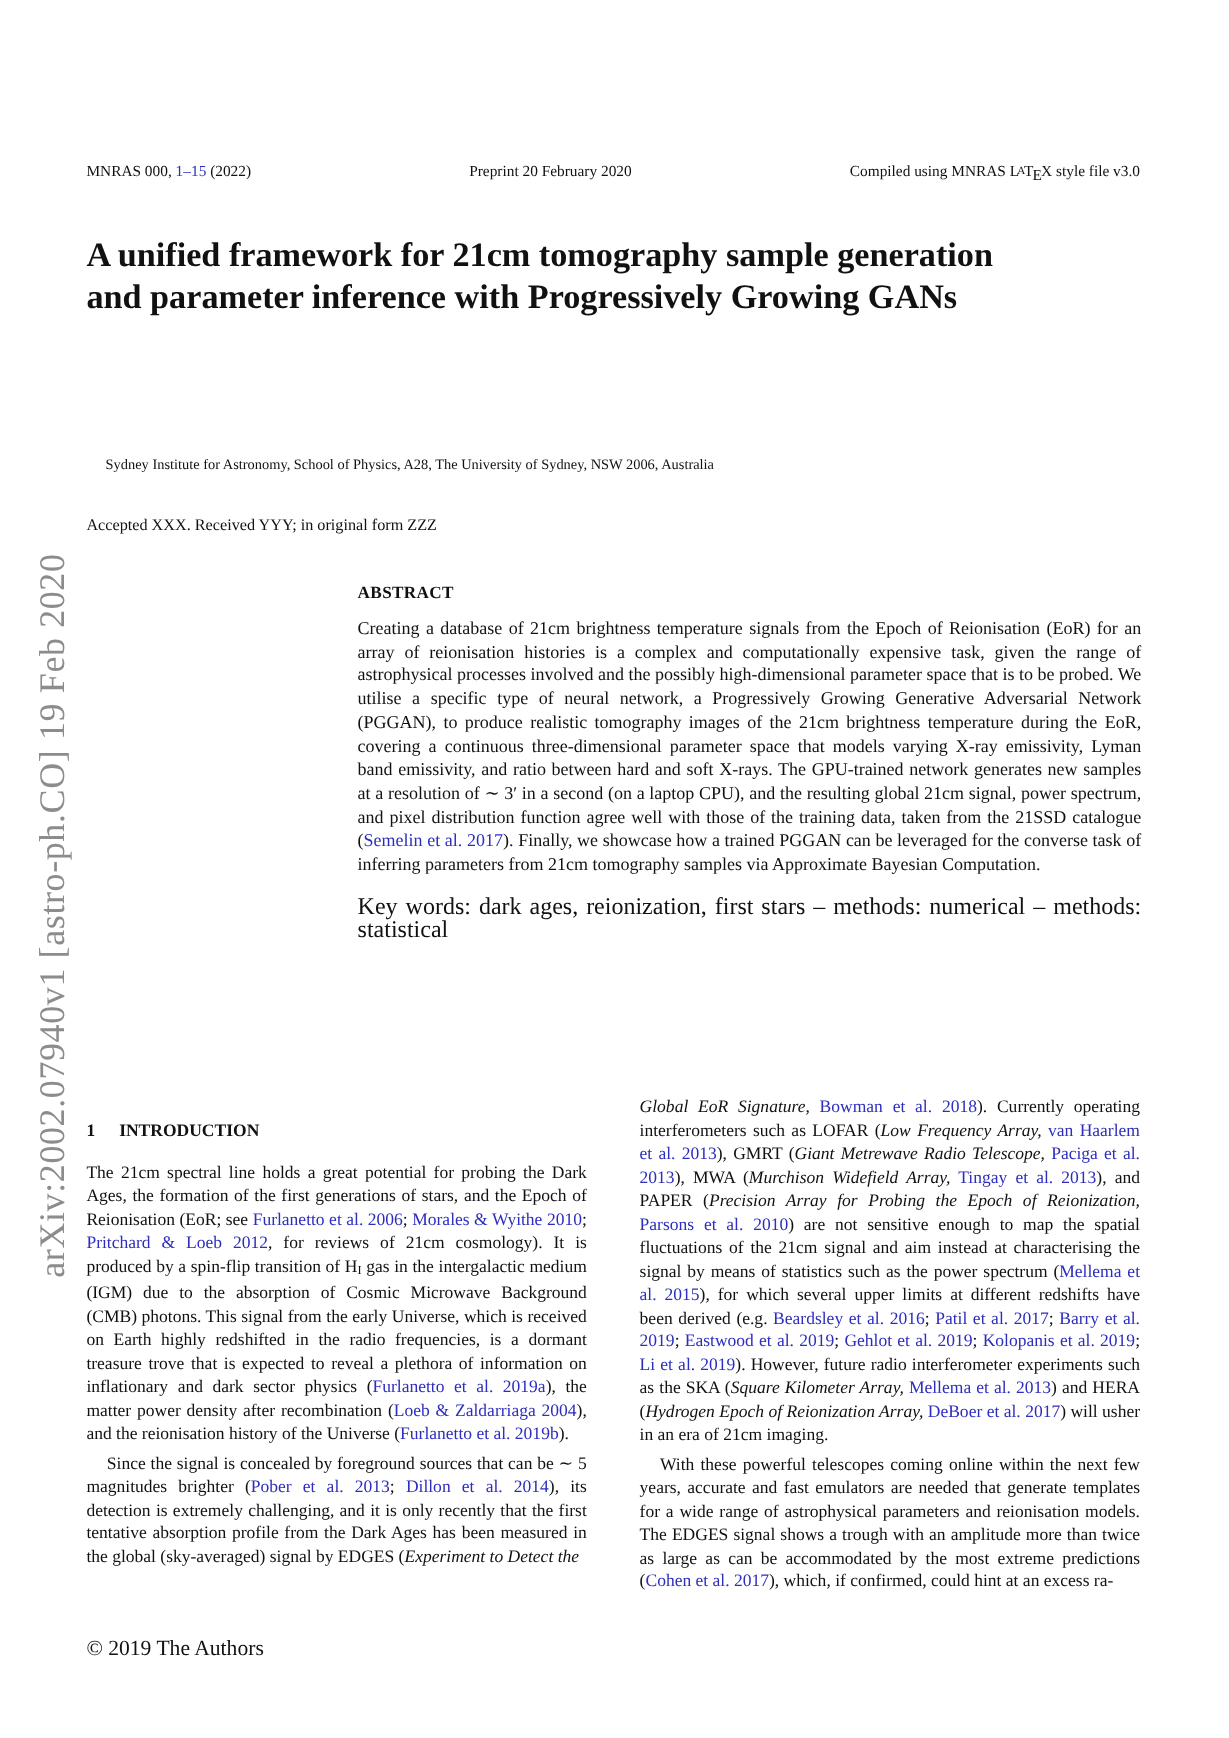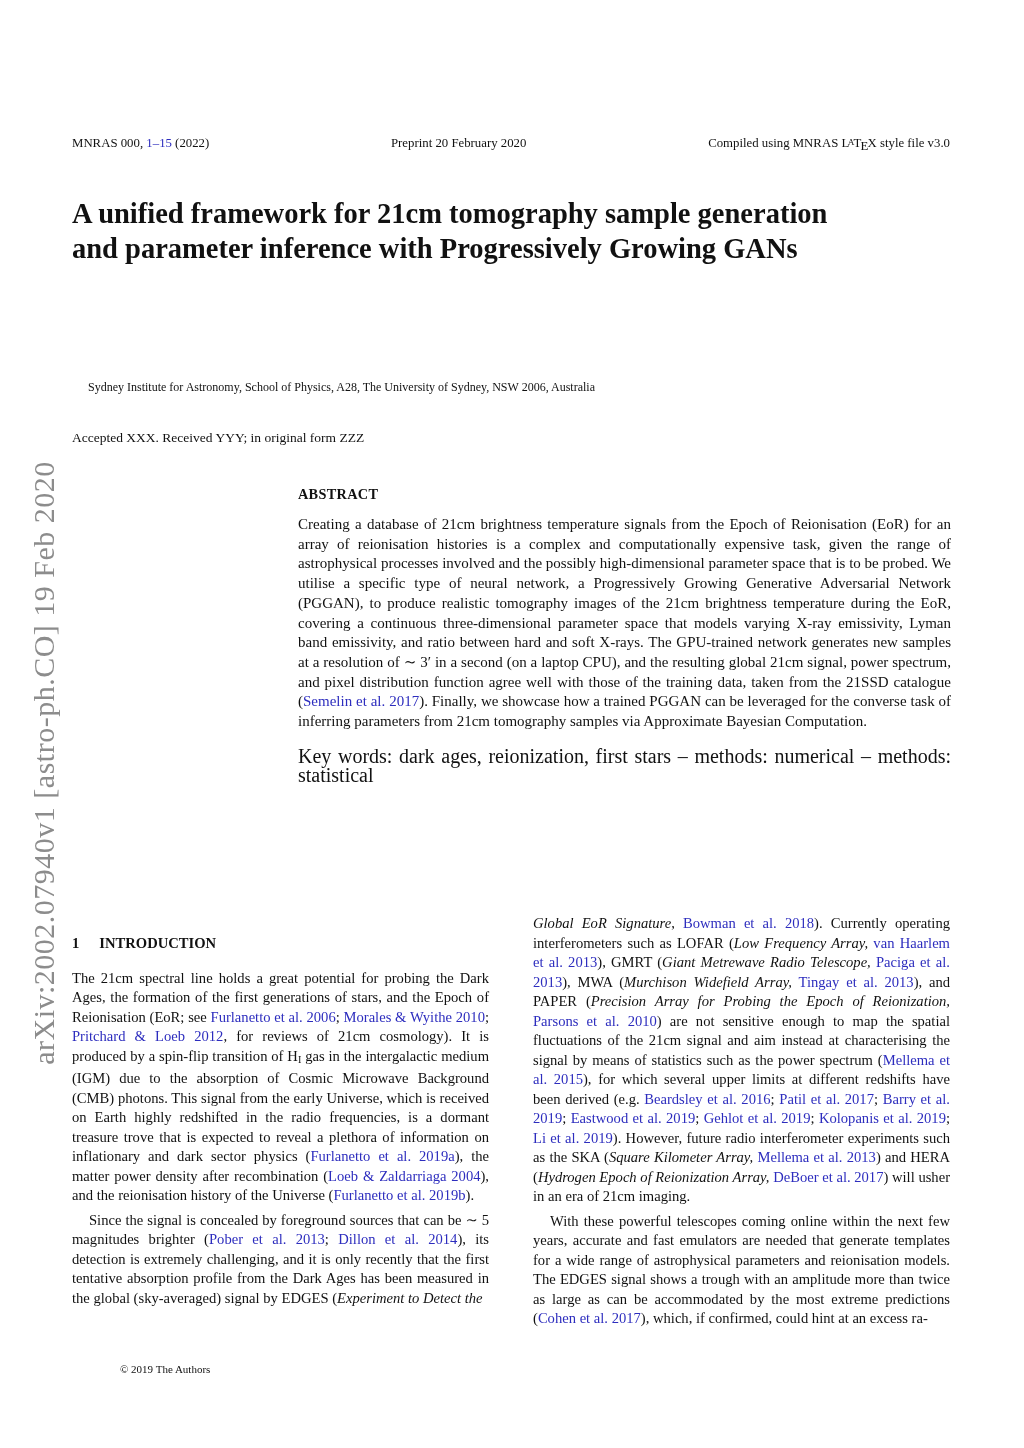--- a/index.html
+++ b/index.html
@@ -39,21 +39,21 @@
 
   .columns{ position:absolute; top:914px; left:72px; width:878px; display:flex; gap:44px; align-items:center; }
   .col{ width:417px; font-size:14.6px; line-height:19.5px; text-align:justify; }
   .sec-head{ font-size:14.6px; font-weight:bold; margin-bottom:15px; }
   .sec-num{ margin-right:20px; }
   .para + .para{ margin-top:5px; }
   .indent{ text-indent:17px; }
   .gap-lg{ margin-top:15px; }
 
   .footnote{ position:absolute; top:1320px; left:72px; width:417px; font-size:13px; }
-  .copyright{ position:absolute; top:1363px; left:72px; font-size:11px;margin-left:48px; }
+  .copyright{ position:absolute; top:1363px; left:72px; font-size:18px; }
 
   .link{ color:var(--link); }
   .bold{ font-weight:normal; }
   .italic{ font-style:italic; }
   .sup{ font-size:68%; vertical-align:0.5em; }
   .star{ font-size:78%; vertical-align:0.28em; }
   .sub{ font-size:70%; vertical-align:-0.15em; }
   .lx-a{ font-size:72%; vertical-align:0.22em; margin:0 -0.1em 0 -0.18em; }
   .lx-e{ vertical-align:-0.22em; margin:0 -0.06em; }
 </style>

